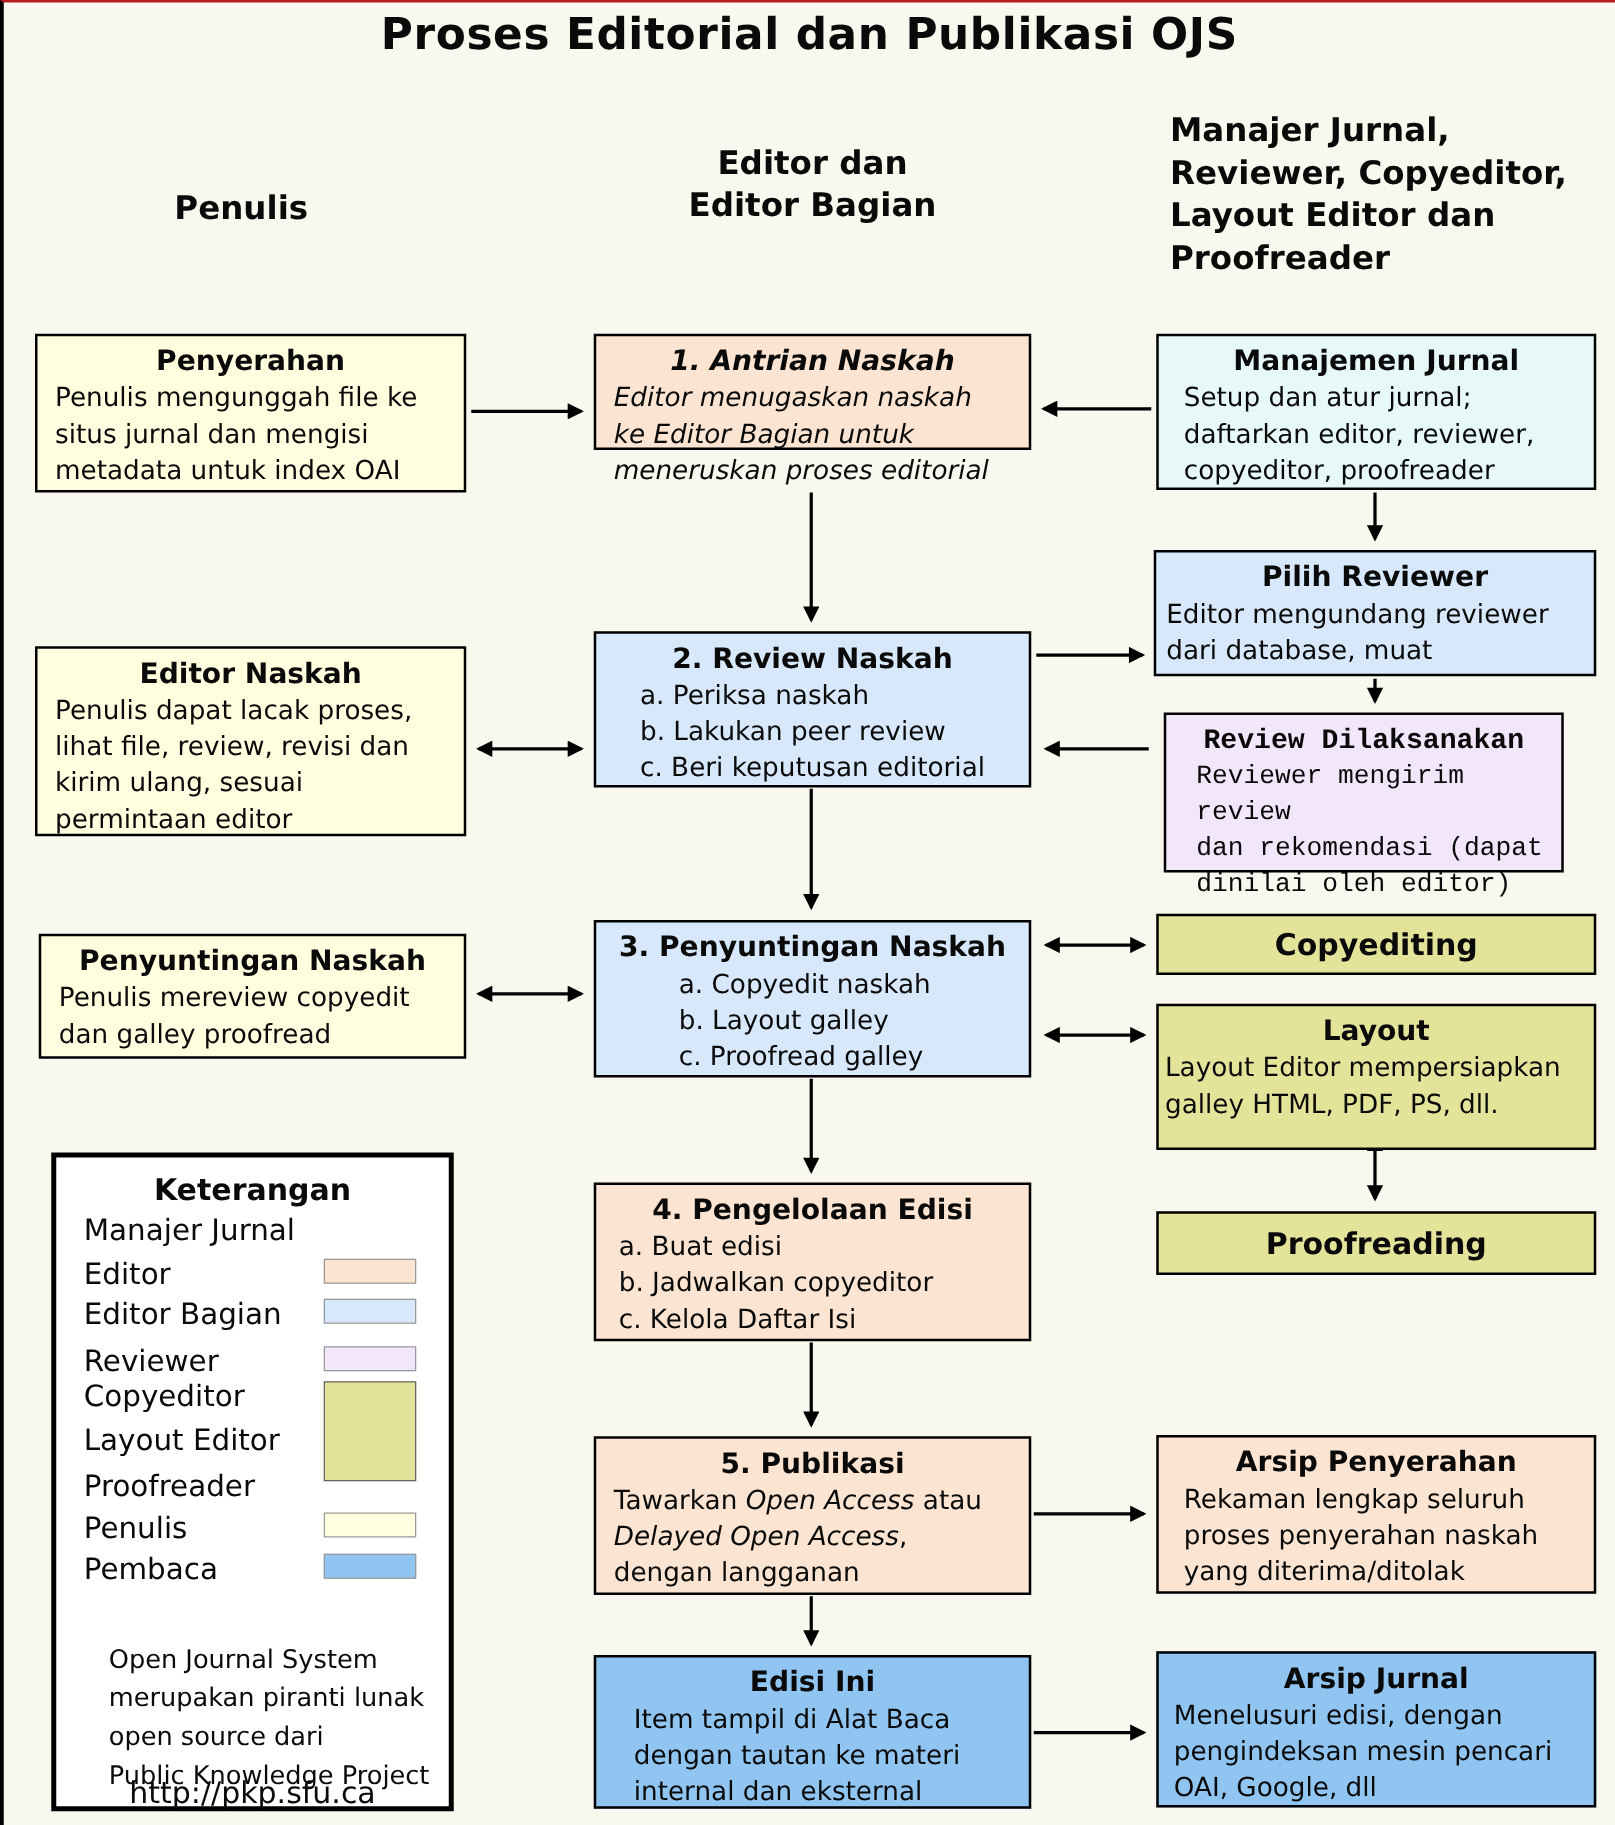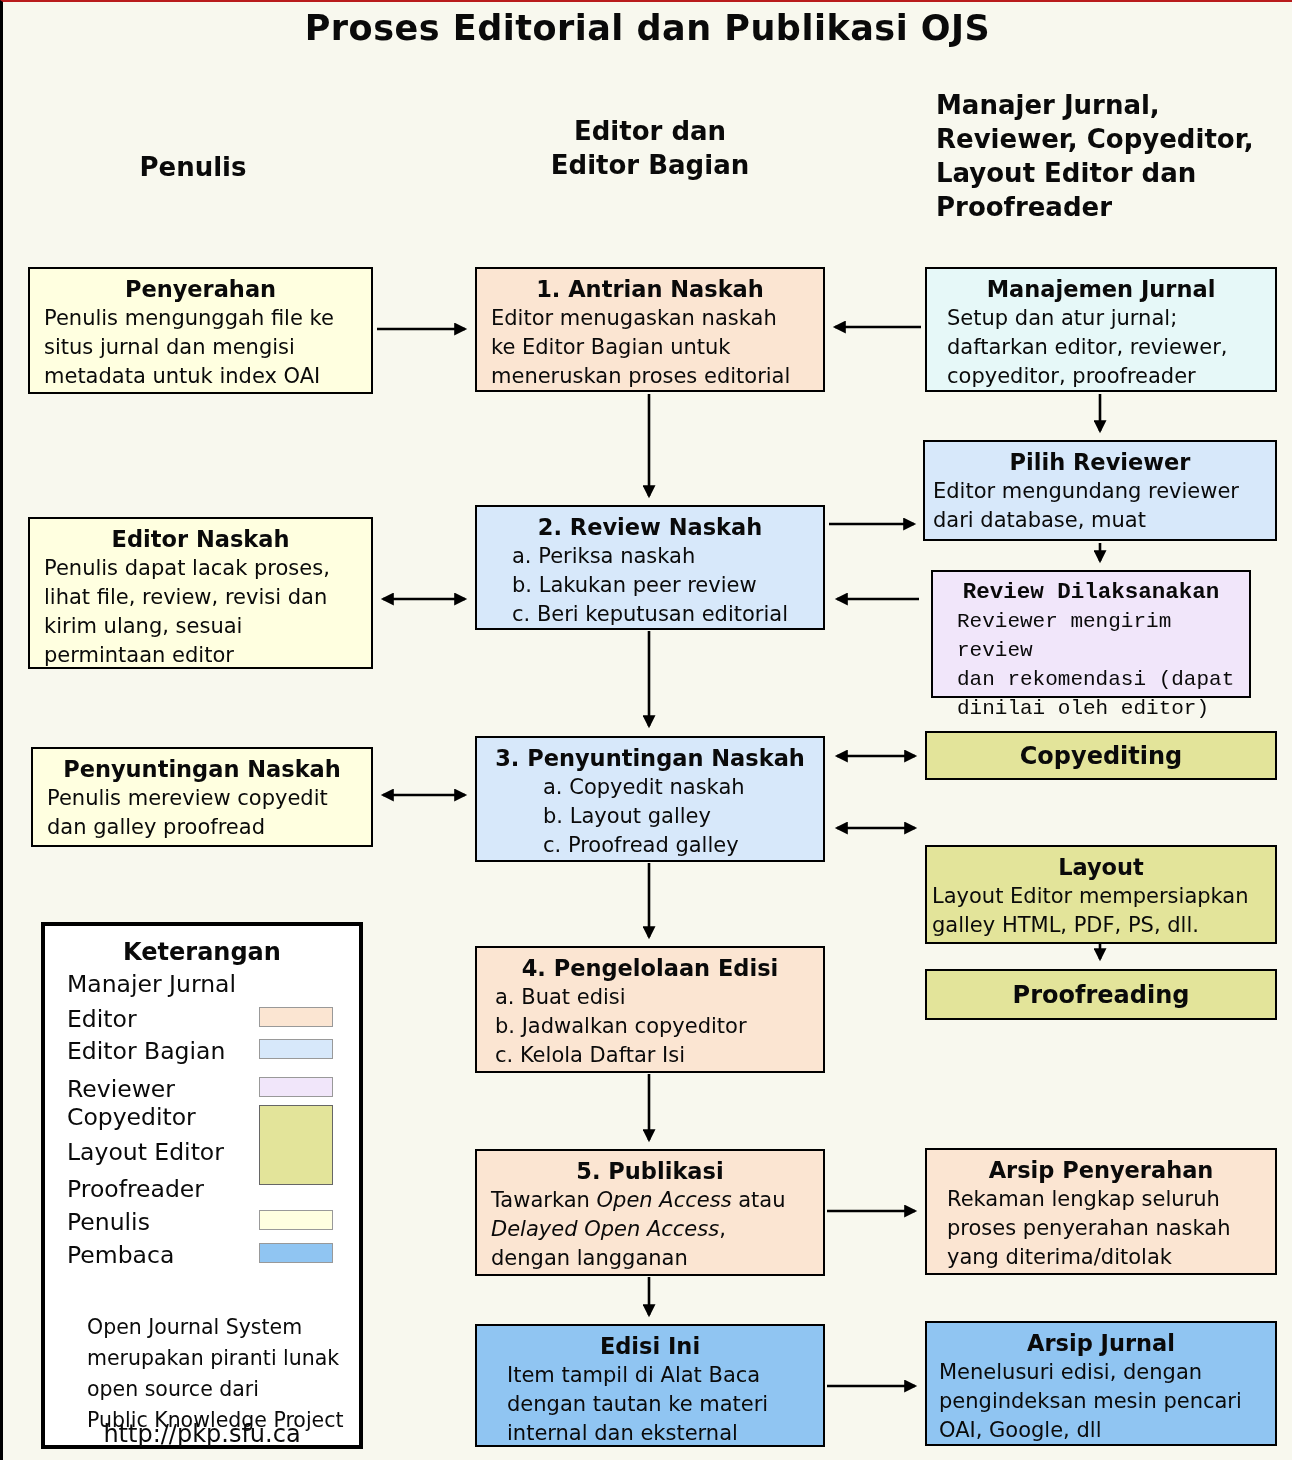--- a/index.html
+++ b/index.html
@@ -44,30 +44,30 @@
 
   .c-penulis       { background:var(--c-penulis,#ffffe0); }
   .c-editor        { background:var(--c-editor,#fbe5d2); }
   .c-editor-bagian { background:var(--c-editor_bagian,#d7e8fa); }
   .c-manajer       { background:var(--c-manajer_jurnal,#e6f8f8); }
   .c-reviewer      { background:var(--c-reviewer,#f1e6fa); }
   .c-olive         { background:var(--c-copyeditor_layout_proofreader,#e3e49a); }
   .c-pembaca       { background:var(--c-pembaca,#90c5f2); }
 
   #bx-penyerahan        { left:25px;  top:265px;  width:345px; height:127px; }
-  #bx-antrian           { left:472px; top:265px;  width:350px; height:125px; }
+  #bx-antrian           { left:472px; top:265px;  width:350px; height:93px;font-style:italic; }
   #bx-manajemen         { left:922px; top:265px;  width:352px; height:125px; }
   #bx-review-left       { left:25px;  top:515px;  width:345px; height:152px; }
   #bx-review-mid        { left:472px; top:503px;  width:350px; height:125px; }
   #bx-pilih             { left:920px; top:438px;  width:354px; height:101px; }
   #bx-dilaksanakan      { left:928px; top:568px;  width:320px; height:128px;font-family:Liberation Mono, monospace; }
   #bx-penyuntingan-left { left:28px;  top:745px;  width:342px; height:100px; }
   #bx-penyuntingan-mid  { left:472px; top:734px;  width:350px; height:126px; }
   #bx-copyediting       { left:922px; top:729px;  width:352px; height:49px; }
-  #bx-layout            { left:922px; top:843px;  width:352px; height:99px; }
+  #bx-layout            { left:922px; top:801px;  width:352px; height:117px; }
   #bx-proofreading      { left:922px; top:967px;  width:352px; height:51px; }
   #bx-pengelolaan       { left:472px; top:944px;  width:350px; height:127px; }
   #bx-publikasi         { left:472px; top:1147px; width:350px; height:127px; }
   #bx-arsip-p           { left:922px; top:1146px; width:352px; height:127px; }
   #bx-edisi             { left:472px; top:1322px; width:350px; height:123px; }
   #bx-arsip-j           { left:922px; top:1319px; width:352px; height:125px; }
 
   #bx-review-mid .bb        { padding-left:35px; }
   #bx-penyuntingan-mid .bb  { padding-left:66px; }
   #bx-pengelolaan .bb       { padding-left:18px; }

